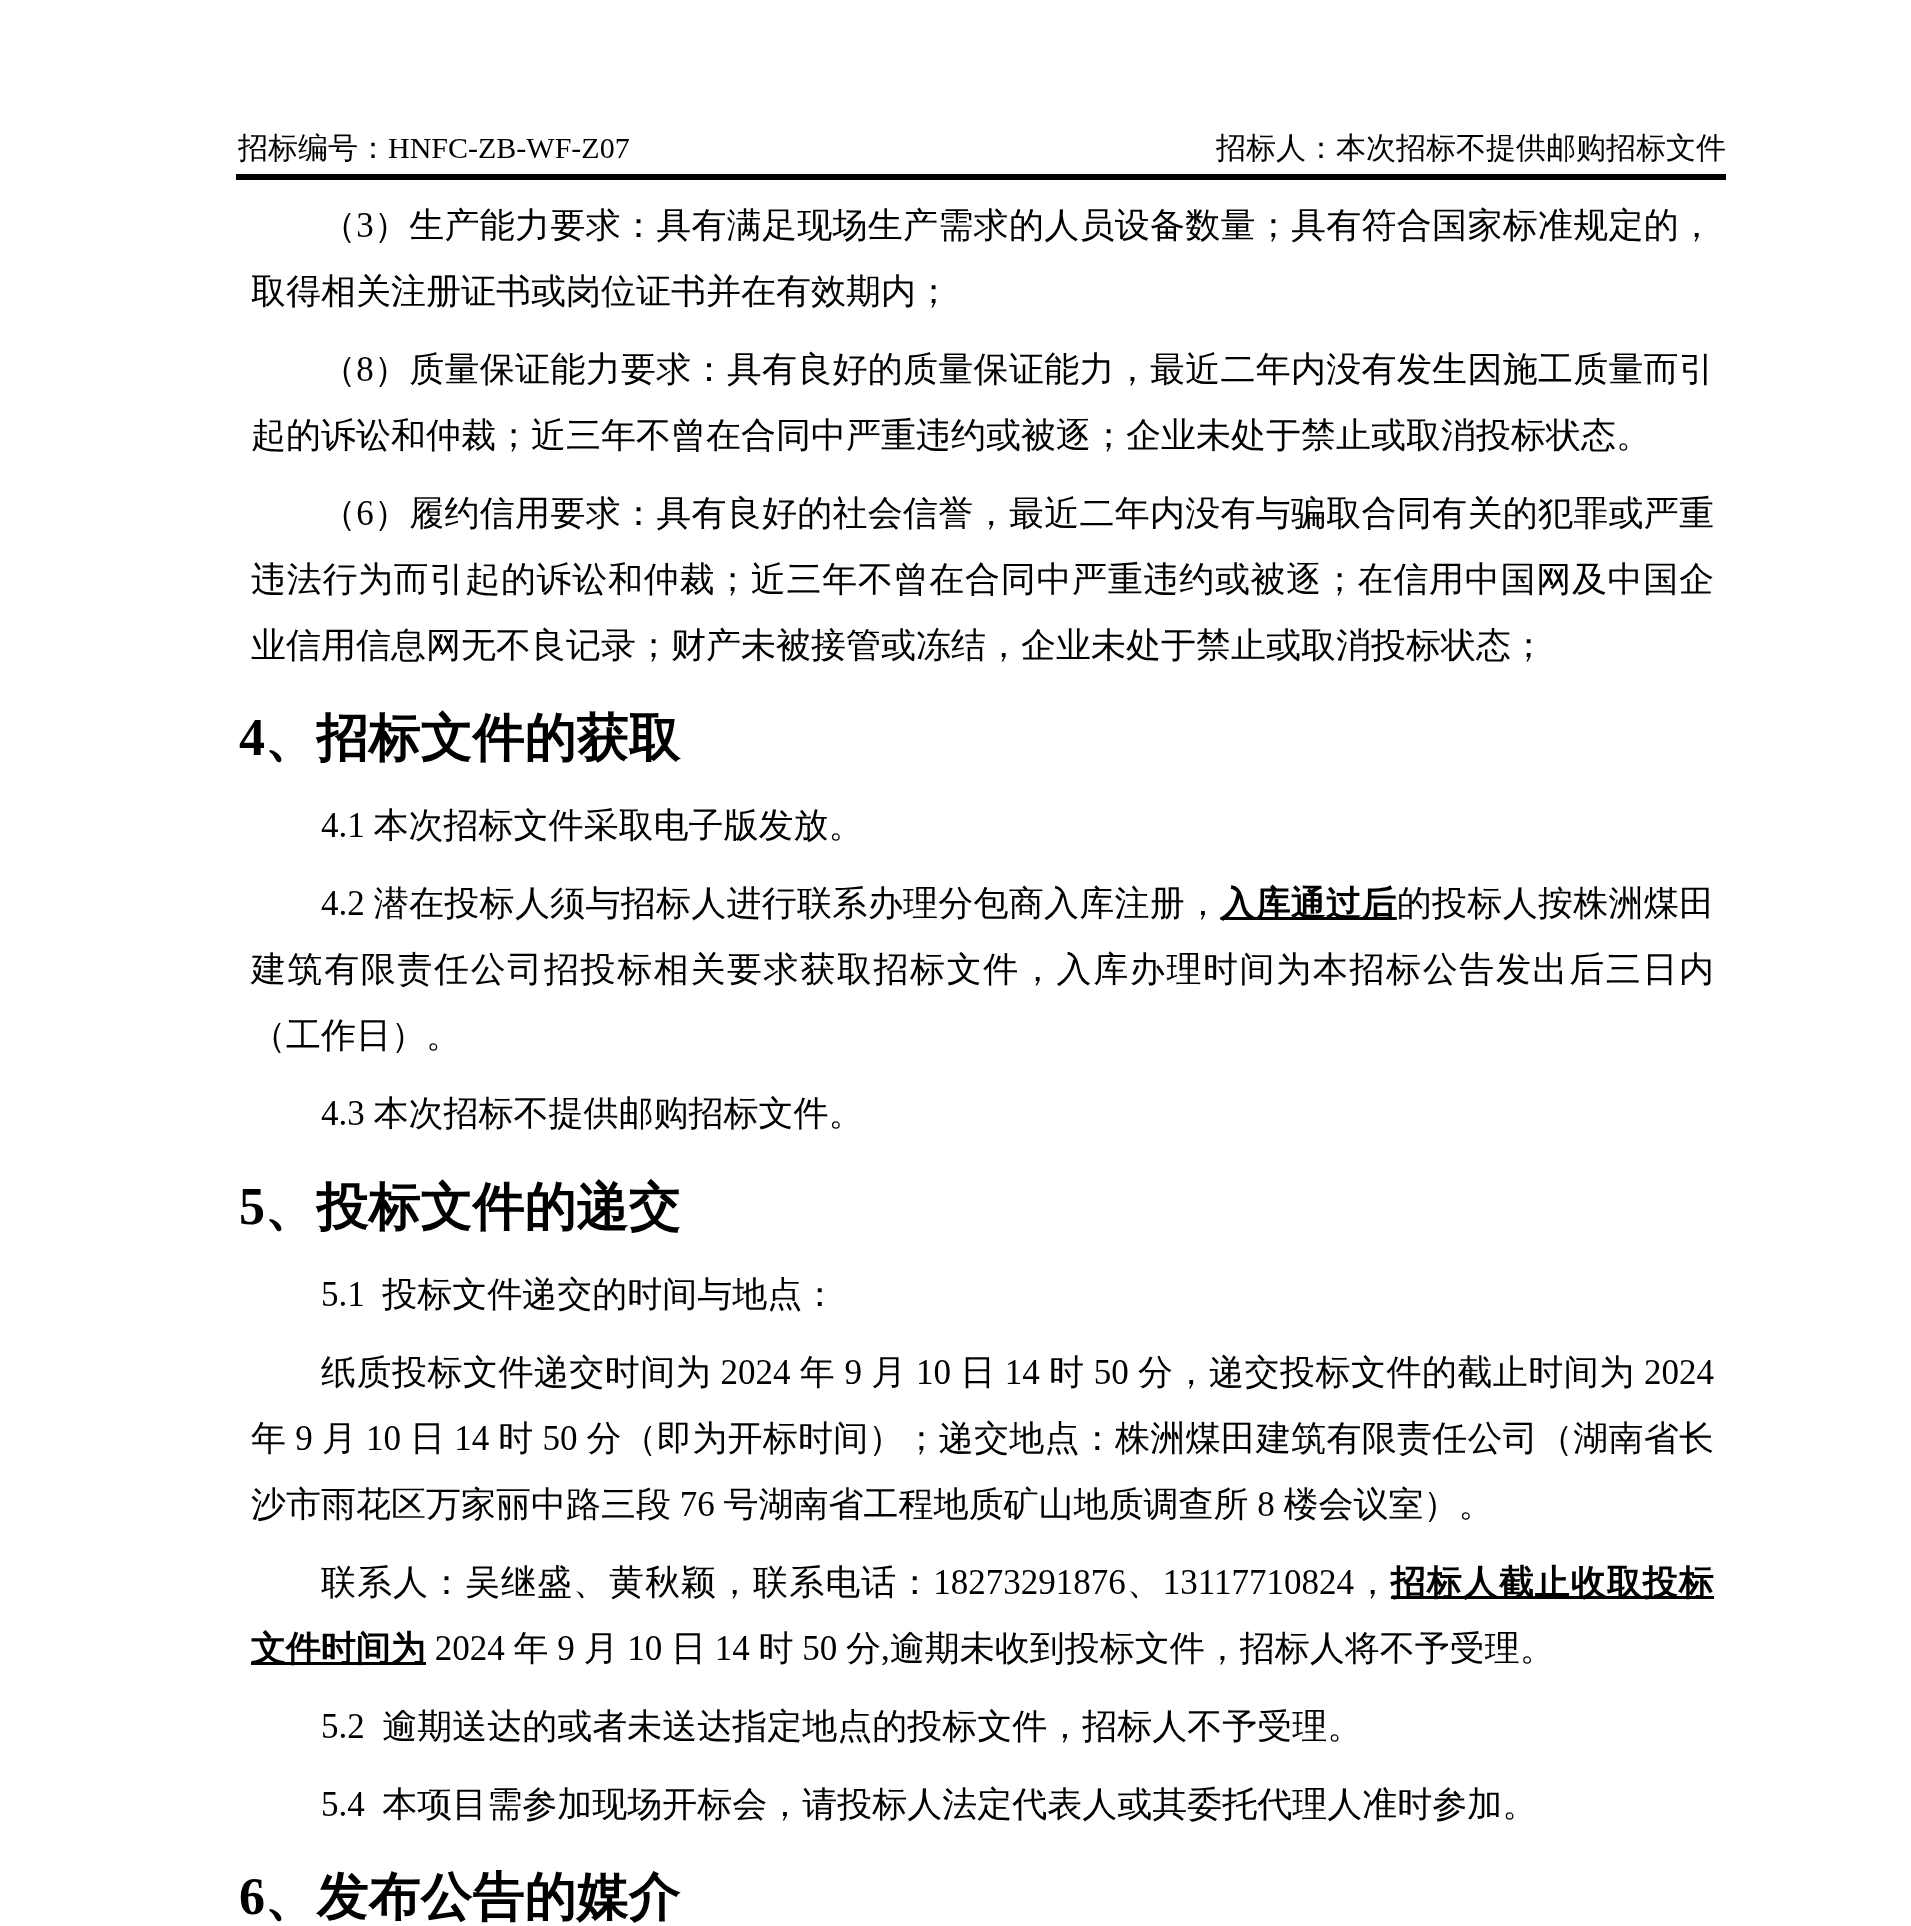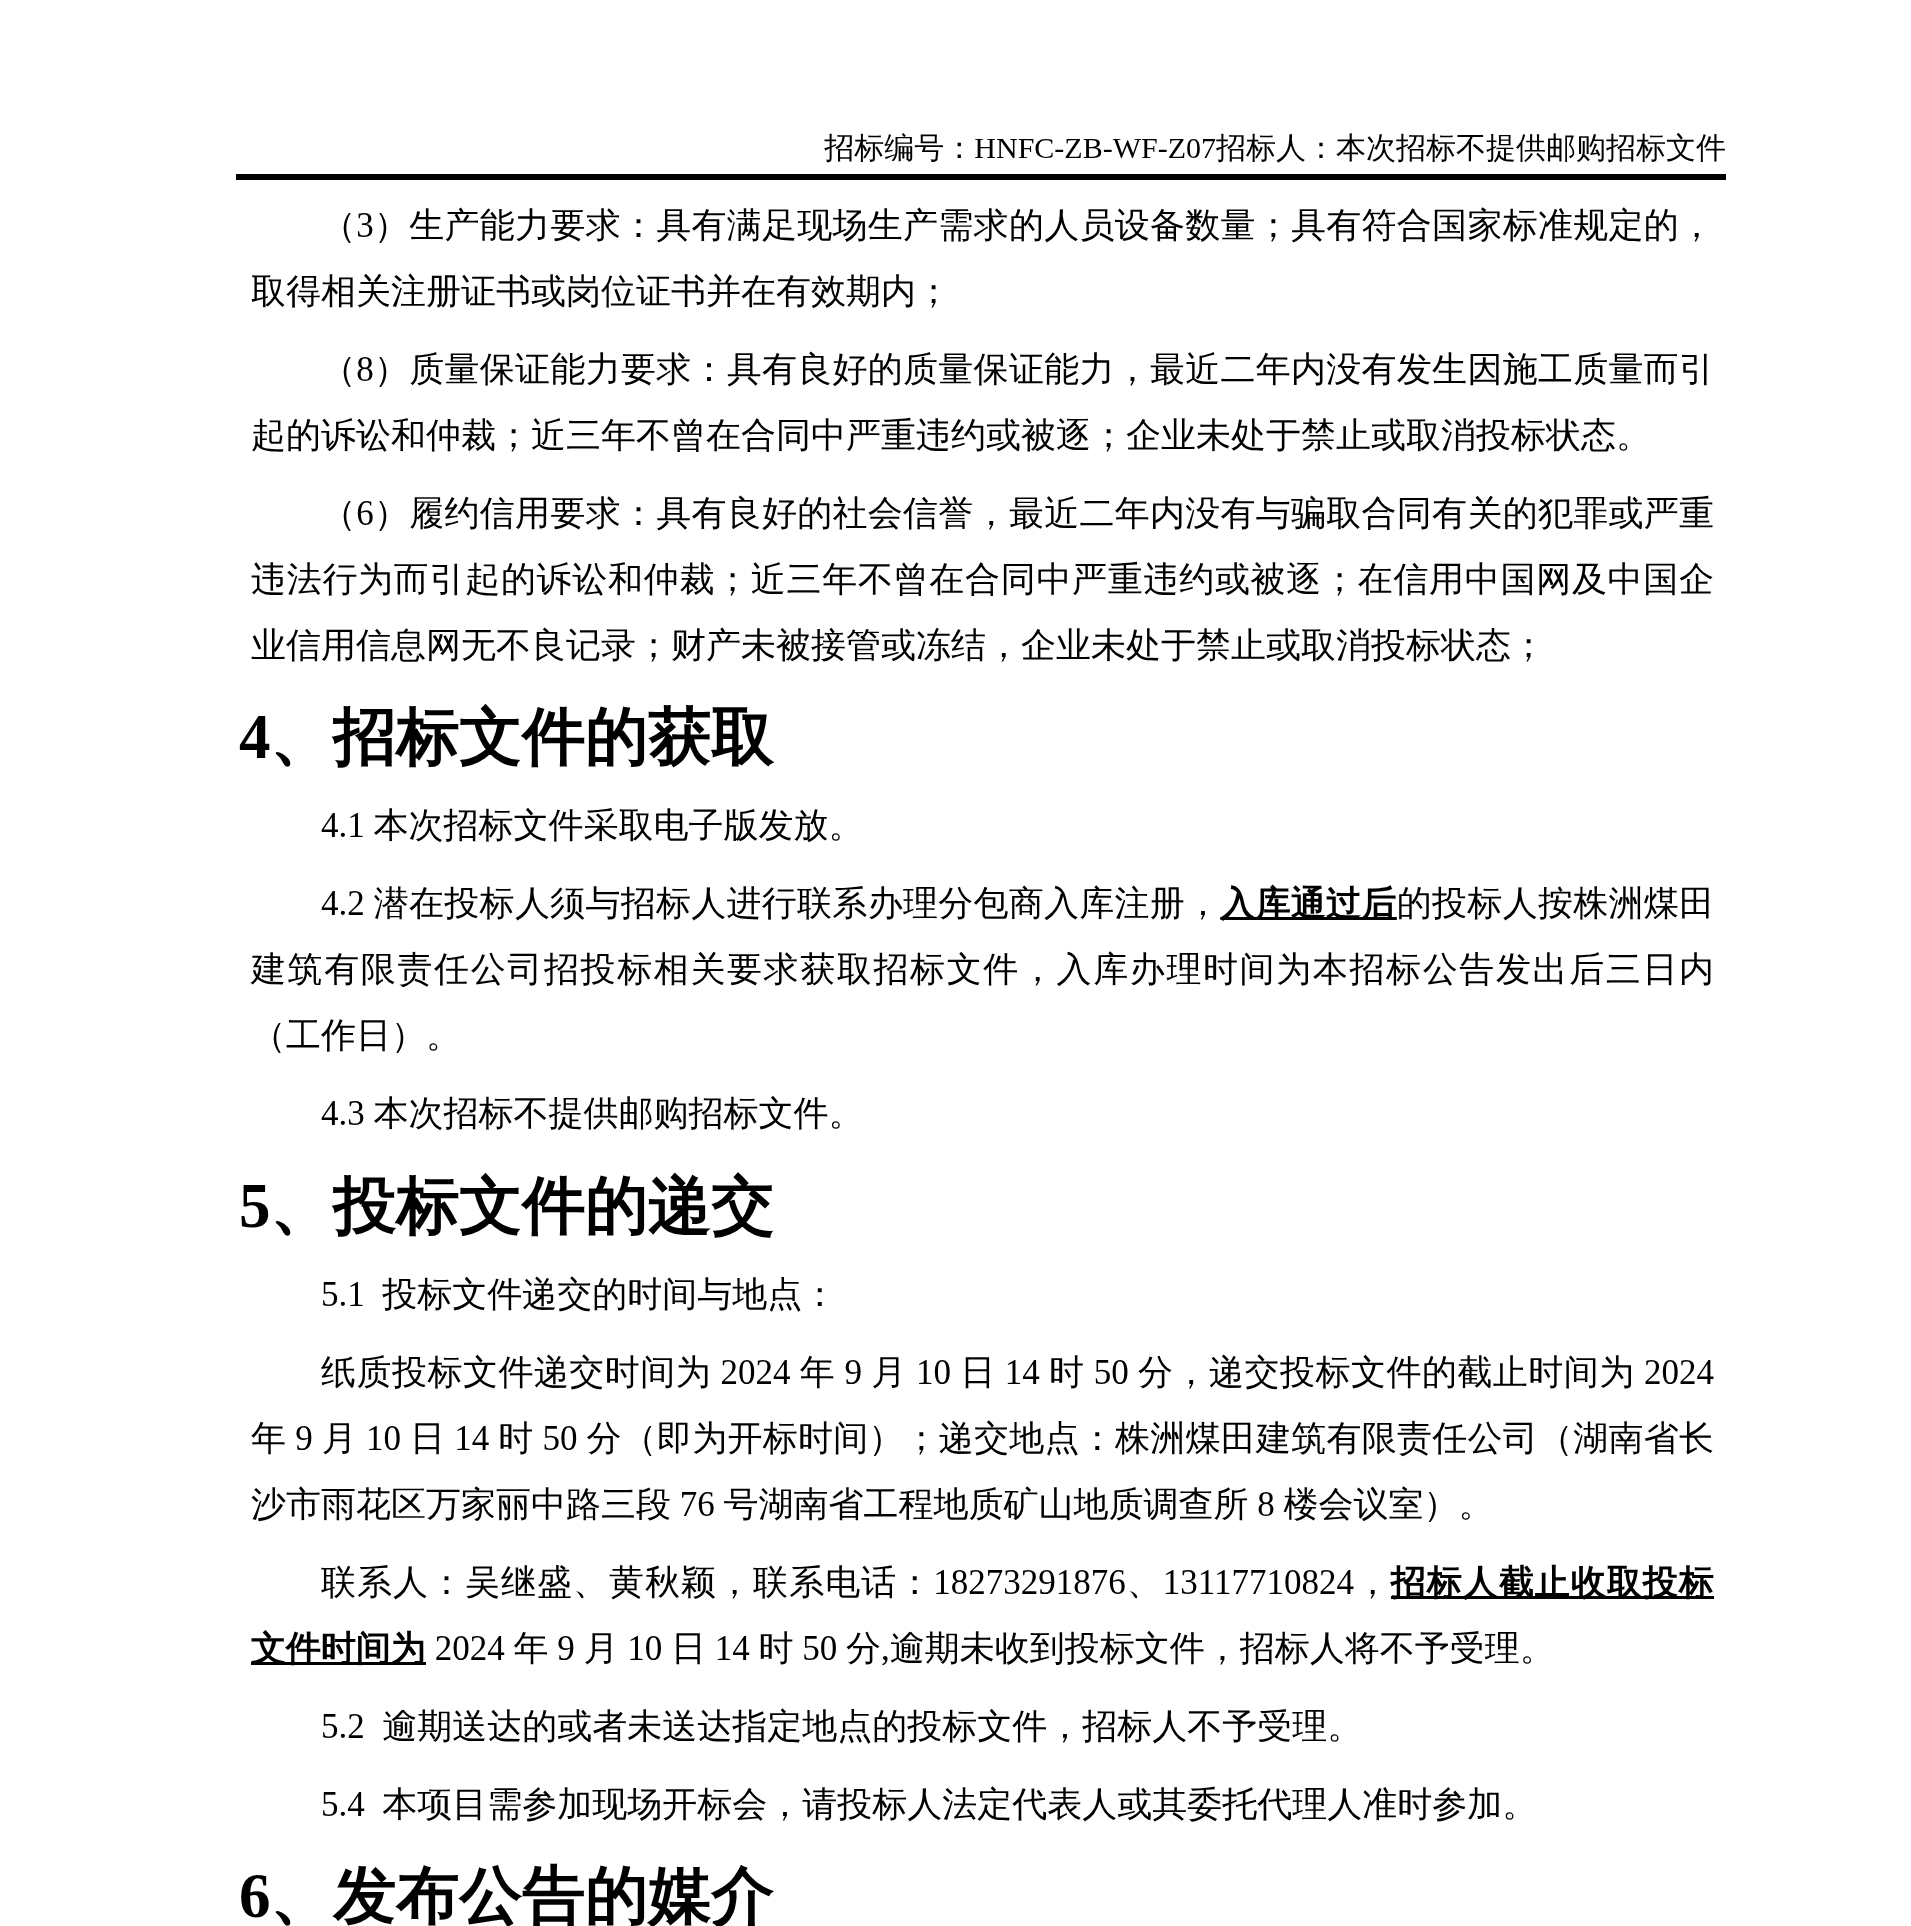--- a/index.html
+++ b/index.html
@@ -15,26 +15,25 @@
     background: #ffffff;
     color: #000000;
     font-family: "Liberation Serif", "DejaVu Serif", serif;
   }
   .header {
     position: absolute;
     left: 238px;
     right: 185px;
     top: 127px;
     display: flex;
-    justify-content: flex-end;
+    justify-content: space-between;
     align-items: baseline;
     font-size: 30px;
     line-height: 42px;
     white-space: pre;
-    margin-left: 16px;
   }
   .header-rule {
     position: absolute;
     left: 236px;
     right: 185px;
     top: 174px;
     height: 6.2px;
     background: #000000;
   }
   .content {
@@ -46,21 +45,21 @@
     line-height: 66px;
     text-align: justify;
   }
   .para {
     margin: 12px;
     text-indent: 2em;
     white-space: pre-wrap;
   }
   .heading {
     margin: 15.4px 0 4.6px 0;
-    font-size: 63px;
+    font-size: 52px;
     font-weight: 700;
     line-height: 87px;
     text-indent: 0;
     text-align: left;
     white-space: pre-wrap;
   }
   b { font-weight: 700; text-decoration: underline; }
 </style>
 </head>
 <body>

